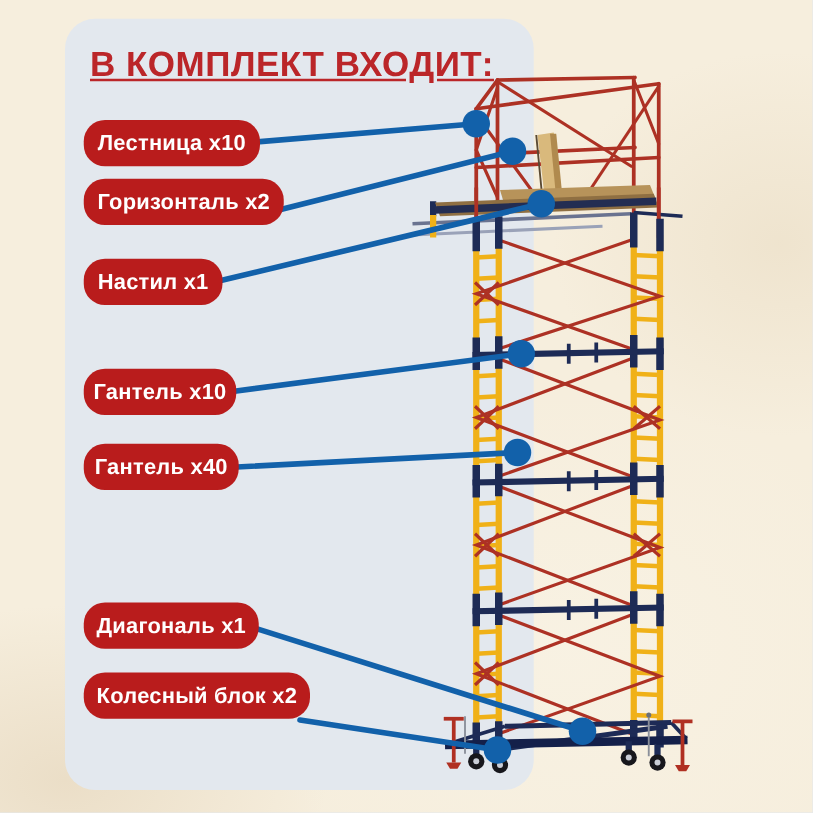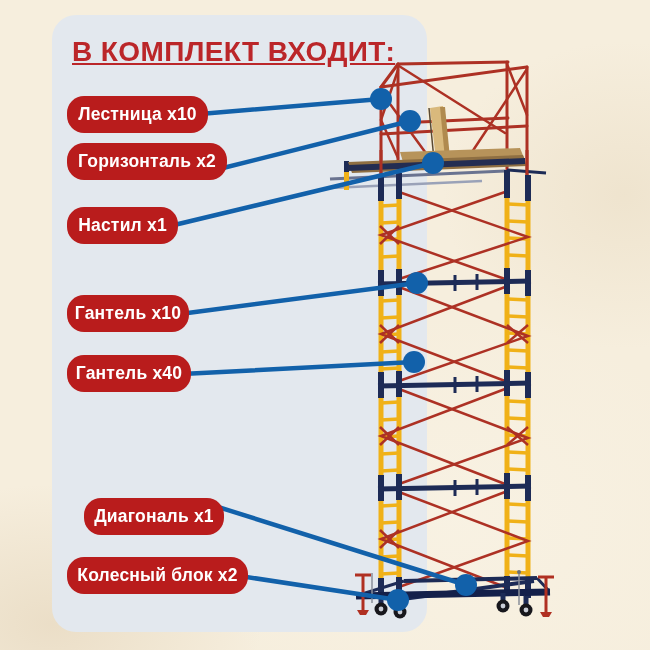--- a/index.html
+++ b/index.html
@@ -26,22 +26,22 @@
     background:#b91c1c;color:#ffffff;
     display:flex;align-items:center;justify-content:center;
     font-size:17.5px;font-weight:700;letter-spacing:.2px;white-space:nowrap;
     box-sizing:border-box;padding:0 12px;
   }
   .pill1{left:67px;top:96px;width:141px;}
   .pill2{left:67px;top:143px;width:160px;}
   .pill3{left:67px;top:207px;width:111px;}
   .pill4{left:67px;top:295px;width:122px;}
   .pill5{left:67px;top:355px;width:124px;}
-  .pill6{left:84px;top:482px;width:140px;margin-top:16px;}
-  .pill7{left:67px;top:557px;width:181px;}
+  .pill6{left:67px;top:482px;width:140px;}
+  .pill7{left:67px;top:538px;width:181px;}
   svg{position:absolute;display:block;}
   .tower{left:328px;top:55px;}
   .overlay{left:0;top:0;pointer-events:none;}
 </style>
 </head>
 <body>
 
 <div class="panel"></div>
 
 <div class="title">В КОМПЛЕКТ ВХОДИТ:</div>

